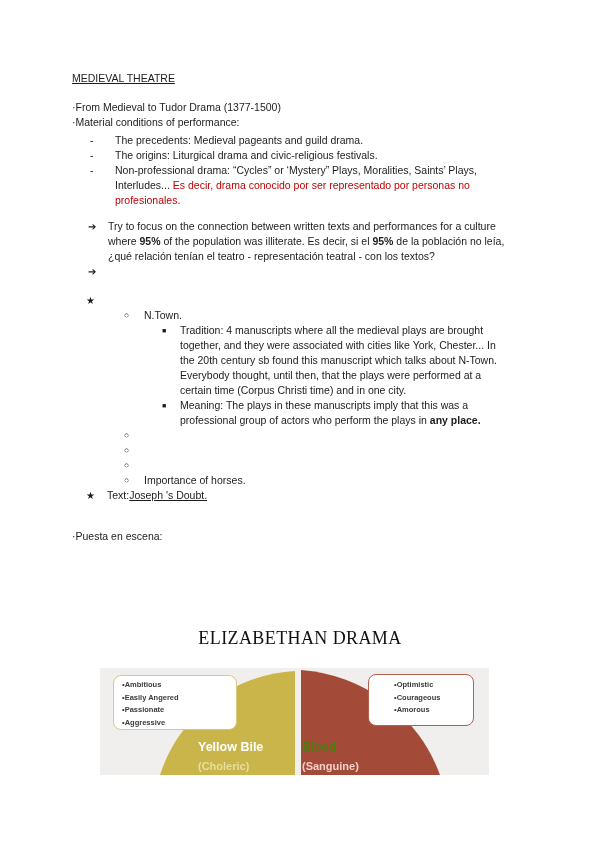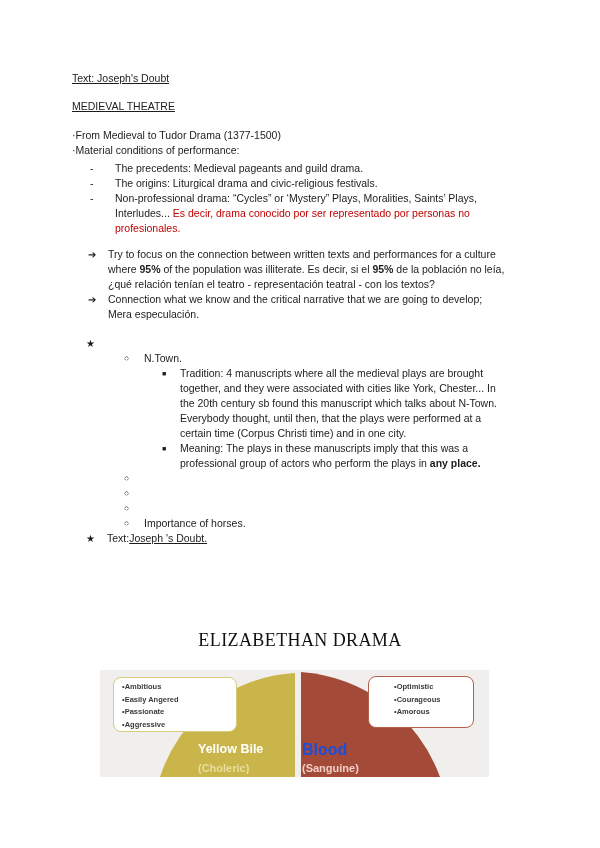--- a/index.html
+++ b/index.html
@@ -81,29 +81,28 @@
     padding:3px 0 0 8px;
   }
   .box-right{
     left:268px;top:6px;width:106px;height:52px;
     border:1.5px solid #b4604a;
     padding:4px 0 0 25px;
   }
   .slice-label{position:absolute;text-align:left;font-weight:bold;}
   .lbl-yellow-title{left:98px;top:72px;width:120px;font-size:12.5px;color:#ffffff;}
   .lbl-yellow-sub{left:98px;top:91px;width:120px;font-size:11px;color:#e6df9d;}
-  .lbl-blood-title{left:202px;top:72px;width:100px;font-size:16px;color:#1d4ed8;}
+  .lbl-blood-title{left:202px;top:72px;width:100px;font-size:12px;color:#4d7c0f;}
   .lbl-blood-sub{left:202px;top:91px;width:100px;font-size:11px;color:#f3cfc7;}
 </style>
 </head>
 <body>
 
 <div class="page">
 
-  <div class="h1 ml72 u">Text: Joseph's Doubt</div>
 
   <div class="h2 ml72 u">MEDIEVAL THEATRE</div>
 
   <div class="intro ml72">·From Medieval to Tudor Drama (1377-1500)
 ·Material conditions of performance:</div>
 
   <div class="dash-list">
     <div class="row dash-row">
       <span class="bullet">-</span>
       <span class="txt">The precedents: Medieval pageants and guild drama.</span>
@@ -122,22 +121,20 @@
 
   <div class="arrow-list">
     <div class="row arrow-row">
       <span class="bullet">➔</span>
       <span class="txt"><span>Try to focus on the connection between written texts and performances for a culture
 where </span><span class="b">95%</span><span> of the population was illiterate. Es decir, si el </span><span class="b">95%</span><span> de la población no leía,
 ¿qué relación tenían el teatro - representación teatral - con los textos?</span></span>
     </div>
     <div class="row arrow-row">
       <span class="bullet">➔</span>
-      <span class="txt">Connection what we know and the critical narrative that we are going to develop;
-Mera especulación.</span>
     </div>
   </div>
 
   <div class="ntown">
     <div class="row star-row">
       <span class="bullet">★</span>
     </div>
     <div class="row circle-row">
       <span class="bullet">○</span>
       <span class="txt">N.Town.</span>
@@ -170,20 +167,21 @@
     <div class="row circle-row">
       <span class="bullet">○</span>
       <span class="txt">Importance of horses.</span>
     </div>
     <div class="row star-row">
       <span class="bullet">★</span>
       <span class="txt"><span>Text:</span><span class="u">Joseph 's Doubt.</span></span>
     </div>
   </div>
 
+  <div class="puesta ml72">·Puesta en escena:</div>
 
   <div class="big-title">ELIZABETHAN DRAMA</div>
 
   <div class="diagram">
     <svg width="389" height="107" viewBox="0 0 389 107">
       <path d="M195,3 L195,107 L60,107 A150,150 0 0 1 195,3 Z" fill="#c9b54a"></path>
       <path d="M201,2 A160,160 0 0 1 340,107 L201,107 Z" fill="#a34a38"></path>
     </svg>
 
     <div class="trait-box box-left">

